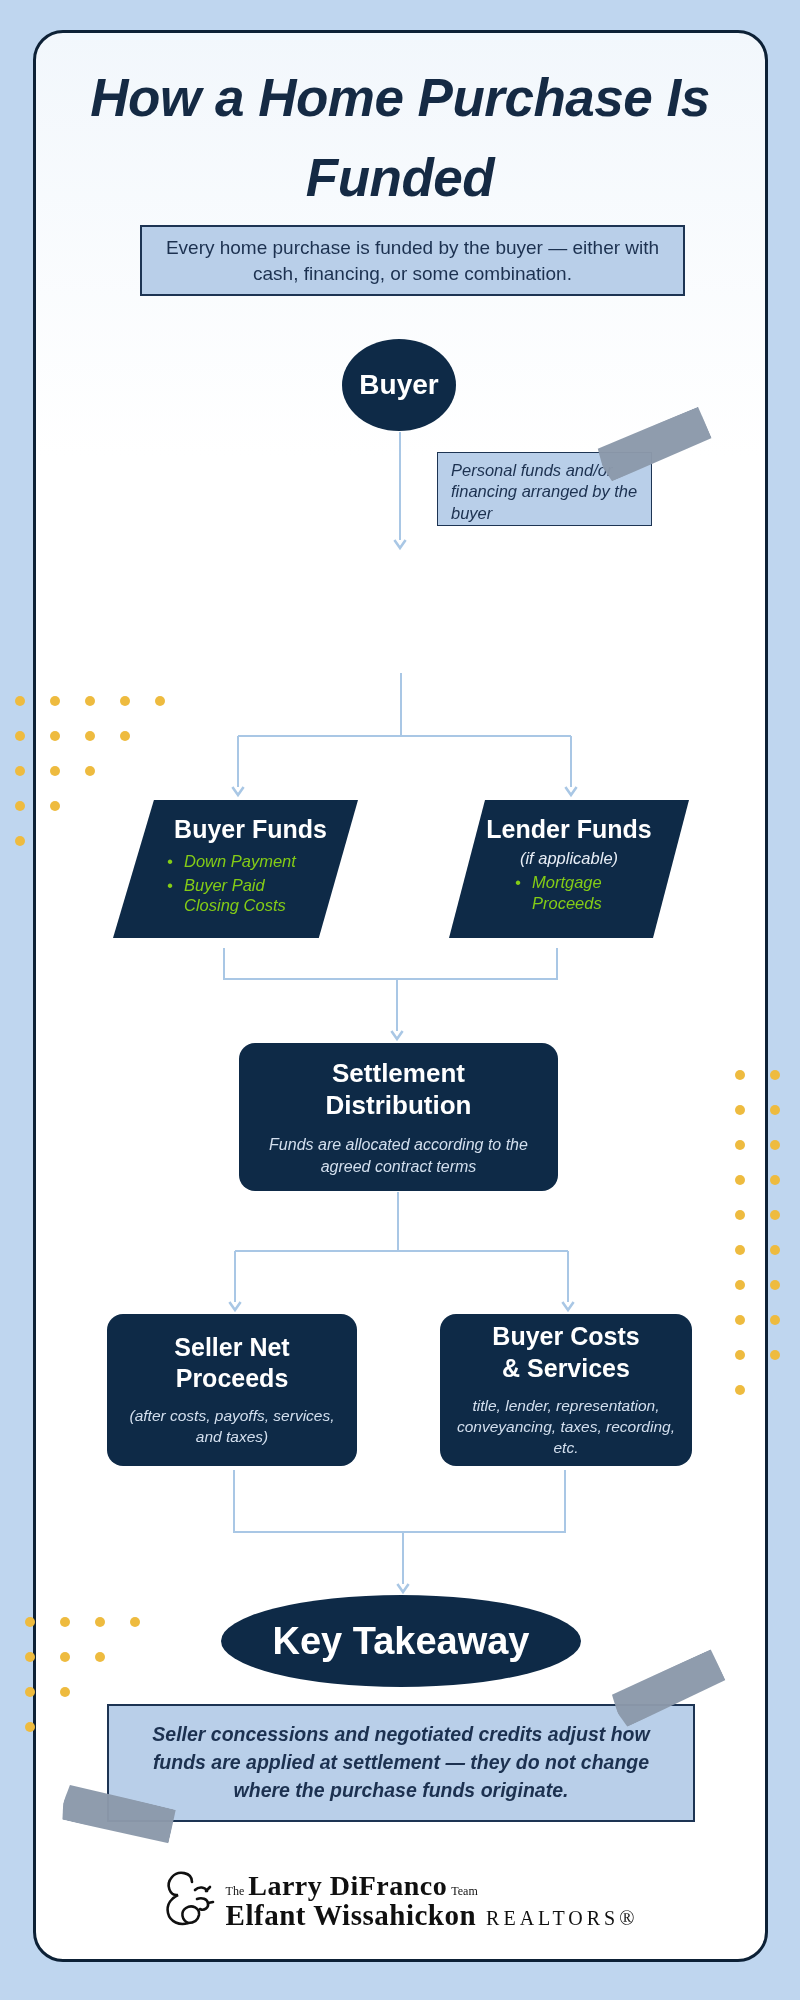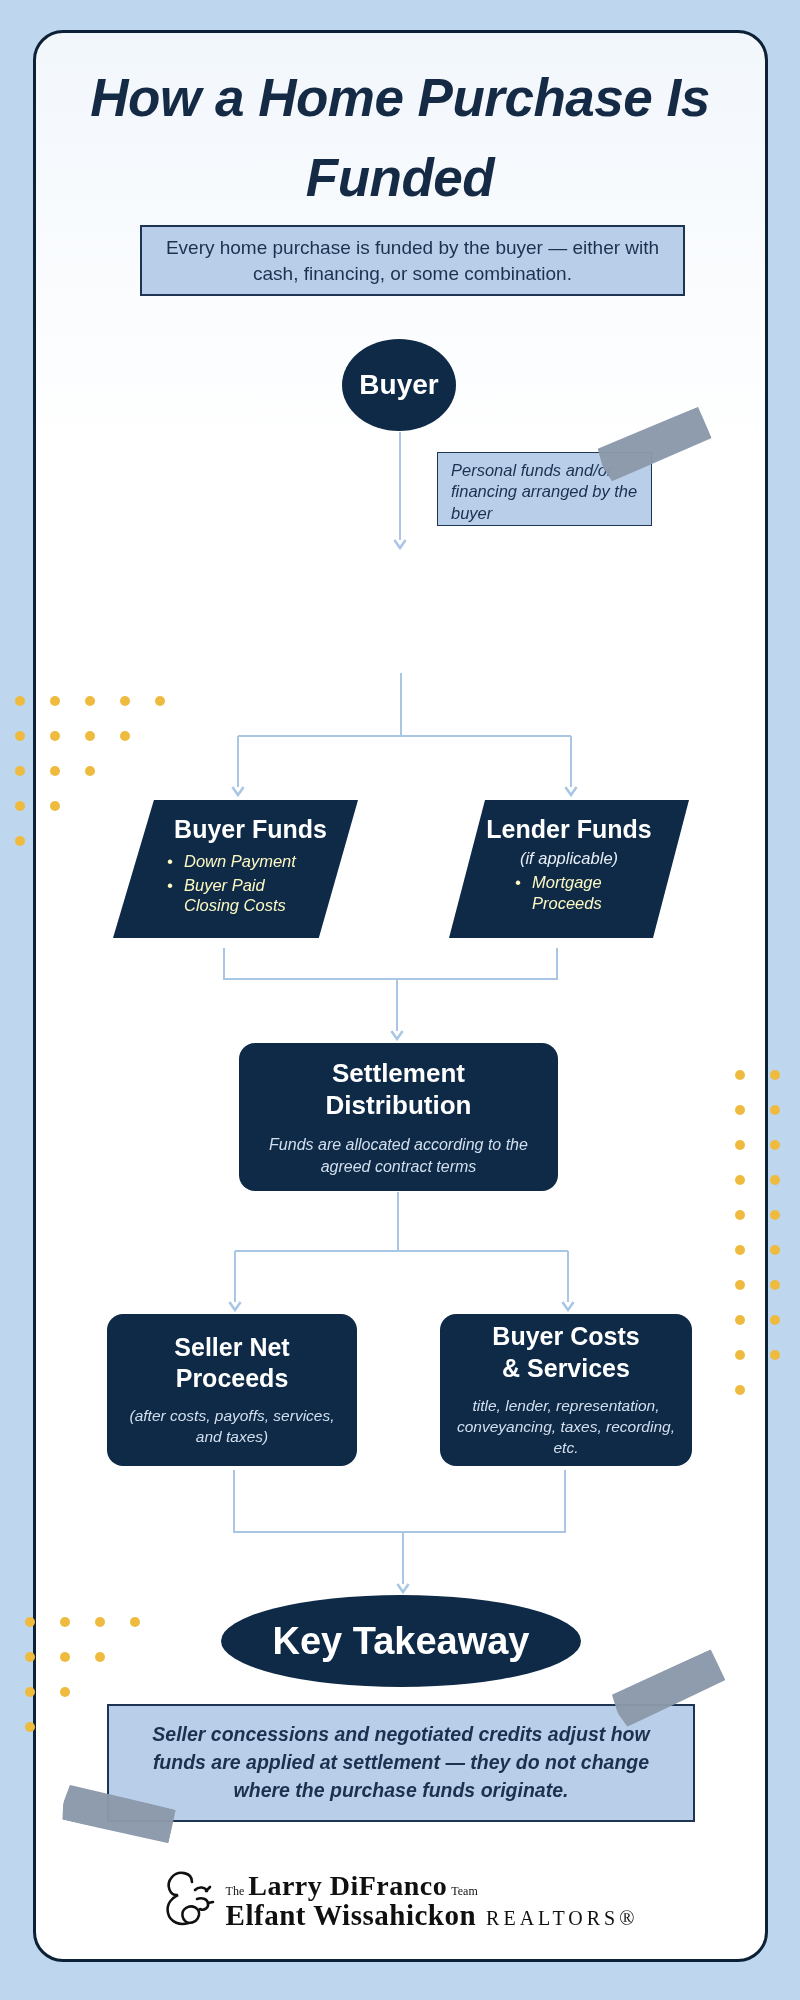--- a/index.html
+++ b/index.html
@@ -72,21 +72,21 @@
   .bcosts .s{max-width:220px;font-size:15.5px;}
   
   .para{
     position:absolute;z-index:2;top:800px;height:138px;
     box-sizing:border-box;padding-top:15px;
   }
   .para .t{font-weight:bold;font-size:25px;text-align:center;}
   .para .ifapp{font-style:italic;font-size:16.5px;text-align:center;margin-top:5px;color:#e8eef6;}
   .para ul{
     list-style:none;margin:7px 0 0 0;font-style:italic;font-size:16.5px;line-height:1.25;
-    color:#fef9c3;padding:0;
+    color:#84cc16;padding:0;
   }
   .para ul li{position:relative;padding-left:17px;margin-bottom:3px;}
   .para ul li::before{content:"\2022";position:absolute;left:0;top:0;}
   .bfunds{
     left:113px;width:245px;
     clip-path:polygon(16.7% 0,100% 0,84% 100%,0% 100%);
     padding-left:30px;
   }
   .bfunds ul{margin-left:24px;width:150px;}
   .lfunds{

